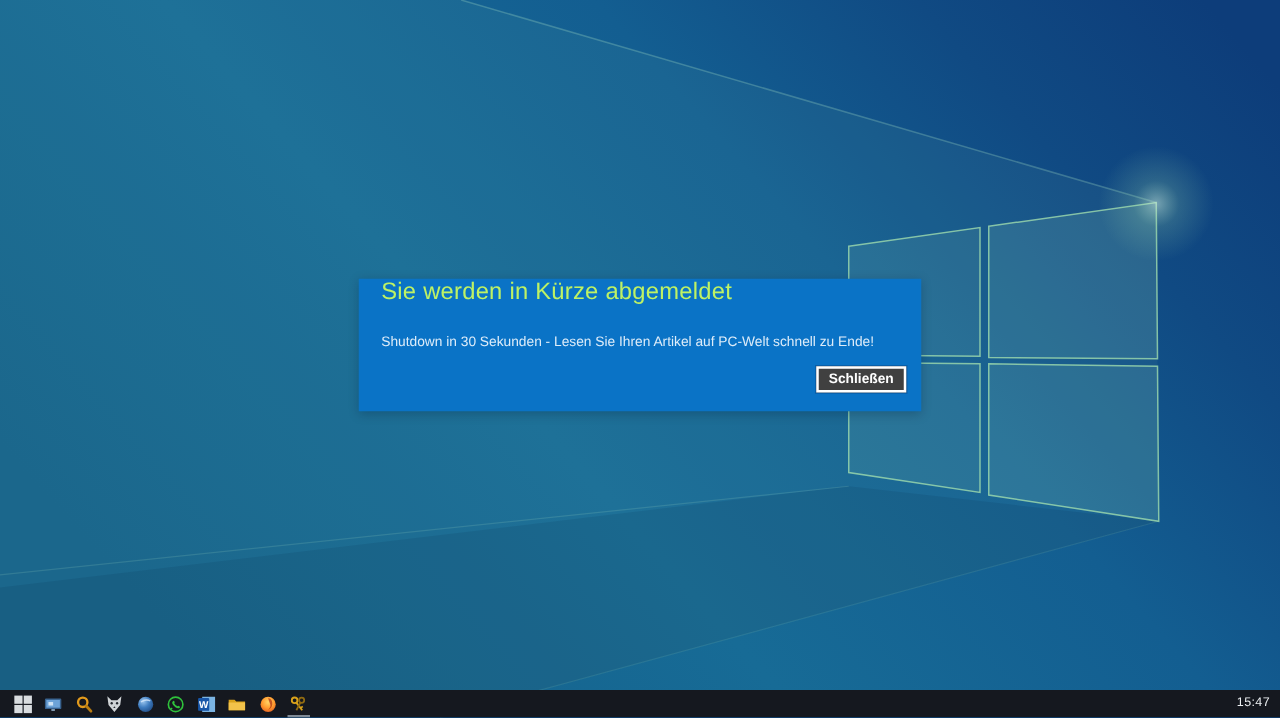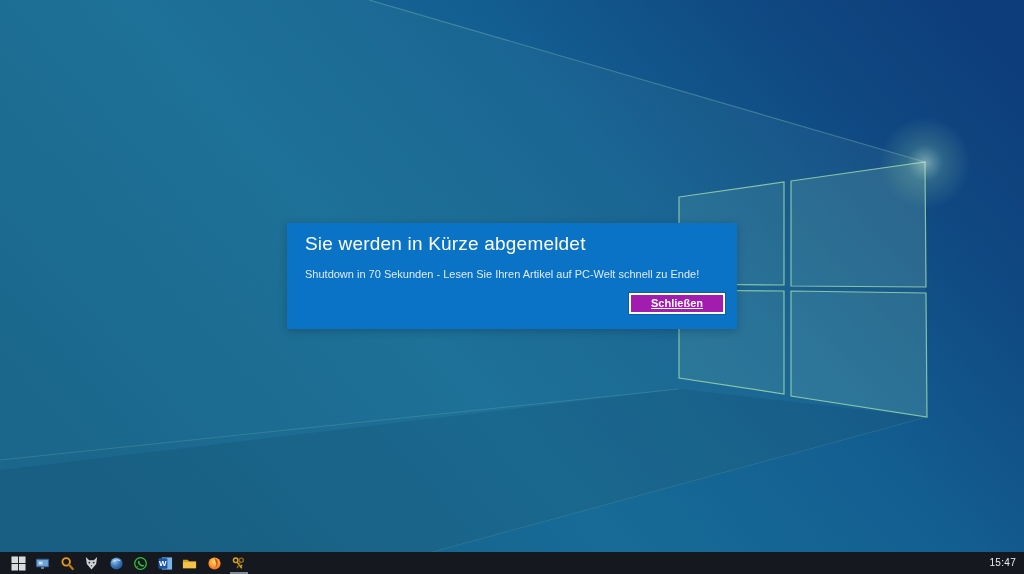--- a/index.html
+++ b/index.html
@@ -11,40 +11,39 @@
   
   .wallpaper{position:absolute;inset:0;}
   
   .dialog{
     position:absolute;left:287px;top:223px;width:450px;height:106px;
     background:#0a73c6;
     box-shadow:0 2px 8px rgba(0,20,40,.25);
     color:#fff;
   }
   .dialog-title{
-    position:absolute;left:18px;top:10px;
-    font-size:19px;font-weight:300;letter-spacing:.2px;color:#ffffff;
+    position:absolute;left:18px;top:0;
+    font-size:19px;font-weight:300;letter-spacing:.2px;color:#bef264;
     white-space:nowrap;
   }
   .dialog-message{
     position:absolute;left:18px;top:45px;
     font-size:11px;font-weight:400;color:#ddecf9;
     white-space:nowrap;
   }
   .dialog-close-btn{
     position:absolute;right:12px;top:70px;
     min-width:58px;height:21px;box-sizing:border-box;
-    background:#a21caf;color:#fff;
+    background:#404040;color:#fff;
     border:2px solid #ffffff;
     box-shadow:0 0 0 1px #0b5ea6;
     font-family:"Liberation Sans", sans-serif;
     font-size:11px;font-weight:bold;
-    padding:0 20px;line-height:17px;
+    padding:0 8px;line-height:17px;
     cursor:pointer;
-    text-decoration:underline;
   }
   
   .taskbar{
     position:absolute;left:0;right:0;bottom:0;height:22px;
     background:#15181f;
     display:flex;align-items:center;
     padding-left:6px;
   }
   .tb-slot{
     width:24.5px;height:22px;flex:0 0 auto;
@@ -93,21 +92,21 @@
     <polygon points="791,181 925,162 926,287 791,286" fill-opacity="0.13"></polygon>
     <polygon points="679,290 784,291 784,394 679,378" fill-opacity="0.10"></polygon>
     <polygon points="791,291 926,293 927,417 791,396" fill-opacity="0.13"></polygon>
   </g>
 
   <circle cx="925" cy="163" r="46" fill="url(#cornerGlow)"></circle>
 </svg>
 
 <div class="dialog">
   <div class="dialog-title">Sie werden in Kürze abgemeldet</div>
-  <div class="dialog-message">Shutdown in 70 Sekunden - Lesen Sie Ihren Artikel auf PC-Welt schnell zu Ende!</div>
+  <div class="dialog-message">Shutdown in 30 Sekunden - Lesen Sie Ihren Artikel auf PC-Welt schnell zu Ende!</div>
   <button class="dialog-close-btn">Schließen</button>
 </div>
 
 <div class="taskbar">
 
   <div class="tb-slot">
     <span>
       <svg width="15" height="15" viewBox="0 0 16 16">
         <rect x="0.5" y="0.5" width="7" height="7" fill="#d8dcdf"></rect>
         <rect x="8.5" y="0.5" width="7" height="7" fill="#d8dcdf"></rect>

